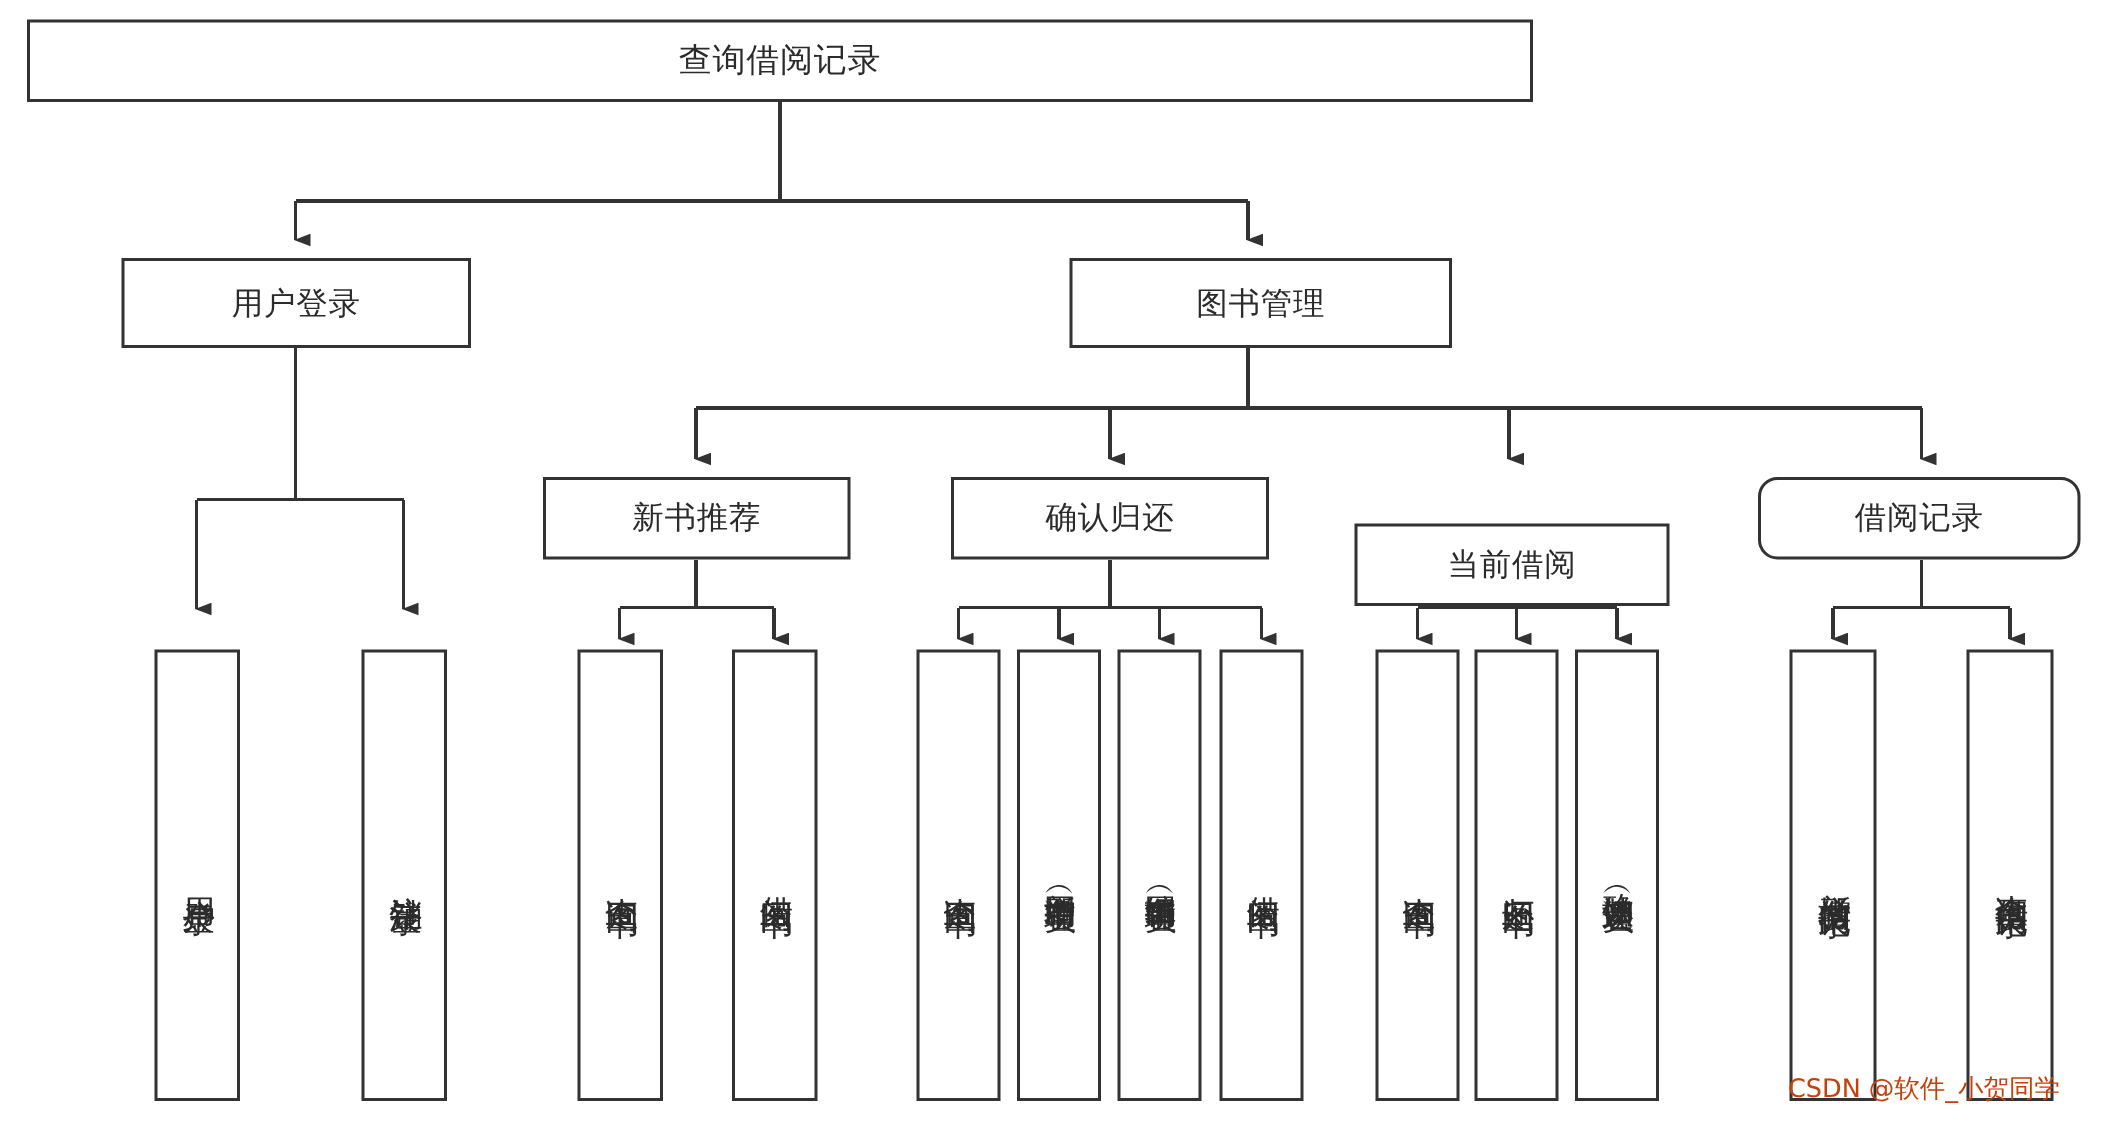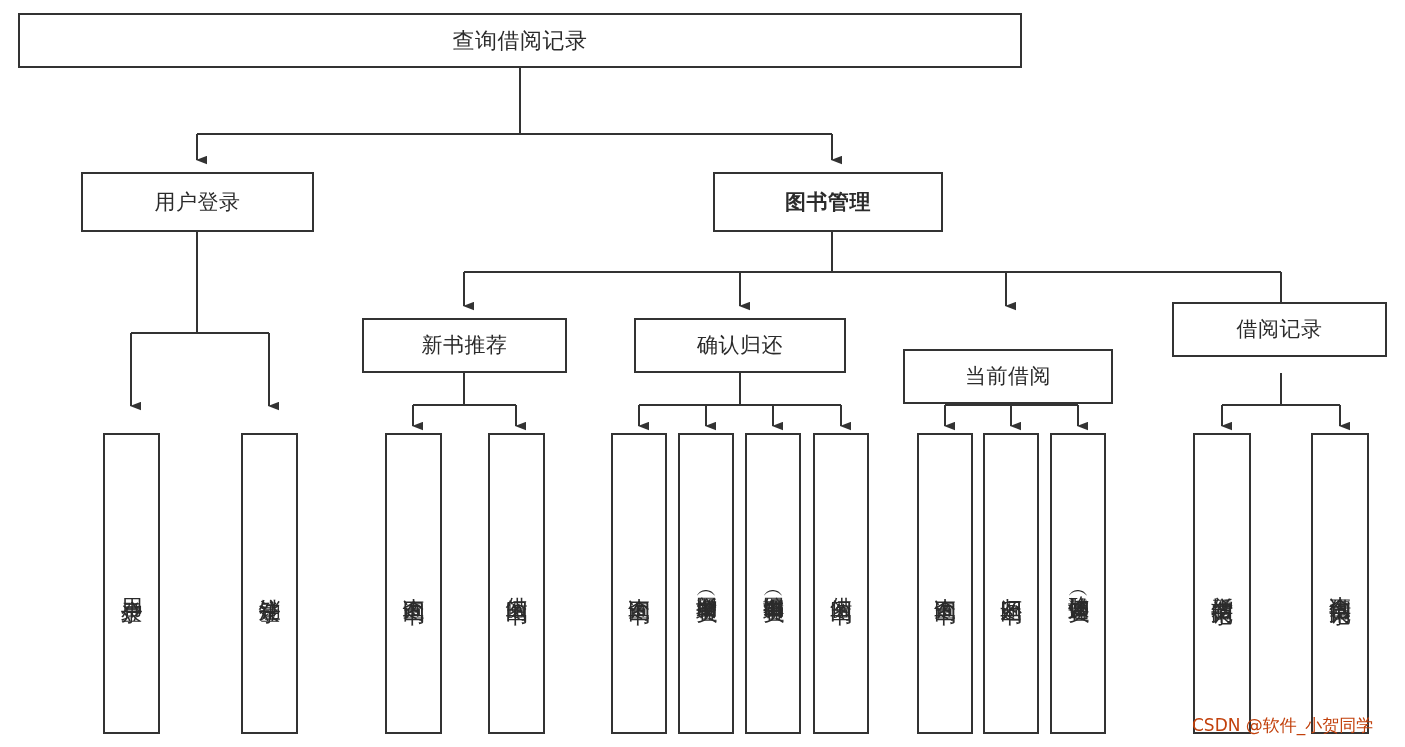--- a/index.html
+++ b/index.html
@@ -132,34 +132,34 @@
     </g>
   </svg>
 
   <div class="node root horizontal" style="left:18px; top:13px; width:1004px; height:55px;">
     <span class="node-label">查询借阅记录</span>
   </div>
 
   <div class="node horizontal" style="left:81px; top:172px; width:233px; height:60px;">
     <span class="node-label">用户登录</span>
   </div>
-  <div class="node horizontal" style="left:713px; top:172px; width:230px; height:60px;font-weight:bold;">
+  <div class="node horizontal" style="left:713px; top:172px; width:255px; height:60px;">
     <span class="node-label">图书管理</span>
   </div>
 
   <div class="node horizontal" style="left:362px; top:318px; width:205px; height:55px;">
     <span class="node-label">新书推荐</span>
   </div>
   <div class="node horizontal" style="left:634px; top:318px; width:212px; height:55px;">
     <span class="node-label">确认归还</span>
   </div>
   <div class="node horizontal" style="left:903px; top:318px; width:210px; height:55px;margin-top:31px;">
     <span class="node-label">当前借阅</span>
   </div>
-  <div class="node horizontal" style="left:1172px; top:302px; width:215px; height:55px;">
+  <div class="node horizontal" style="left:1172px; top:318px; width:215px; height:55px;border-radius:13px;">
     <span class="node-label">借阅记录</span>
   </div>
 
   <div class="node vertical" style="left:103px; top:433px; width:57px; height:301px;">
     <span class="node-label">用户登录</span>
   </div>
   <div class="node vertical" style="left:241px; top:433px; width:57px; height:301px;">
     <span class="node-label">注销登录</span>
   </div>
 

